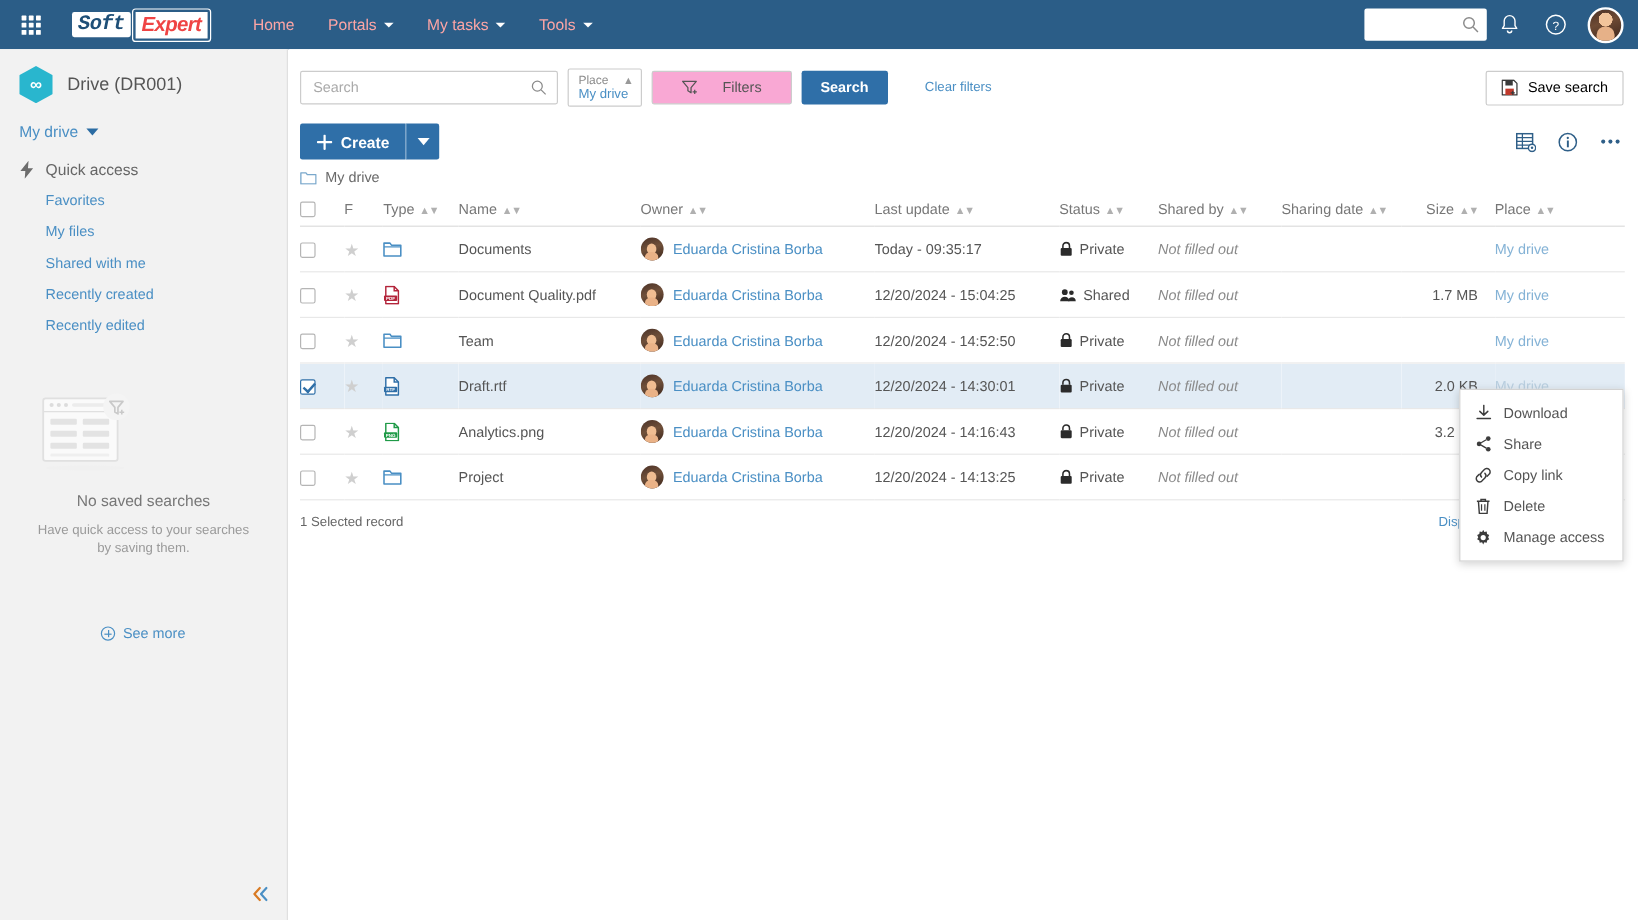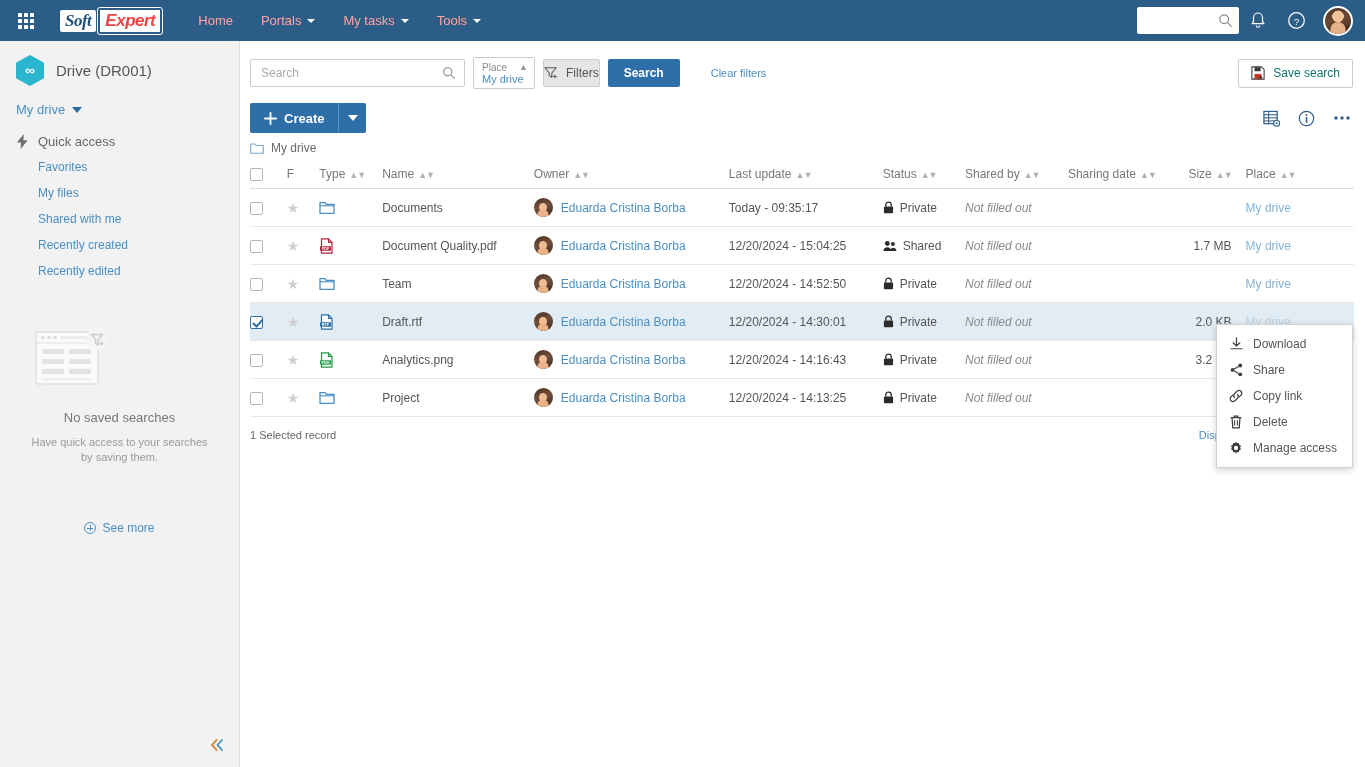--- a/index.html
+++ b/index.html
@@ -23,21 +23,21 @@
     width: 40px; display: flex; justify-content: center; align-items: center;
     margin-left: 6px; cursor: pointer;
   }
   .grid-icon .dots { display: grid; grid-template-columns: repeat(3, 4px); gap: 2px; }
   .grid-icon .dots i { width: 4px; height: 4px; background: #fff; display: block; border-radius: 0.5px; }
 
   .logo { display: flex; align-items: center; margin-left: 14px; cursor: pointer; }
   .logo .soft {
     background: #fff; color: #1e4f77; font-style: italic; font-weight: bold;
     font-size: 17px; padding: 1px 5px 1px 5px; border-radius: 2px; letter-spacing: -0.5px;
-    font-family: Liberation Serif, serif;
+    font-family: Liberation Mono, monospace;
   }
   .logo .expert {
     background: #fff; color: #ef4444; font-style: italic; font-weight: bold;
     font-size: 17px; padding: 1px 5px 1px 5px; border-radius: 2px; margin-left: 2px;
     border: 2px solid #2b5d87; outline: 1px solid #fff; letter-spacing: -0.5px;
     font-family: "Liberation Sans", sans-serif;
   }
 
   .nav { display: flex; align-items: center; margin-left: 22px; height: 41px; }
   .nav-item {
@@ -150,33 +150,33 @@
     margin-left: 8px; height: 32px; border: 1px solid #ccc; border-radius: 2px;
     padding: 2px 8px; display: flex; flex-direction: column; justify-content: center;
     background: #fff; cursor: pointer; position: relative; min-width: 62px;
   }
   .place-btn .p1 { font-size: 10px; color: #8c8c8c; line-height: 11px; }
   .place-btn .p2 { font-size: 11px; color: #4a8fc4; line-height: 12px; }
   .place-btn .sorticon { position: absolute; right: 6px; top: 4px; color:#999; font-size: 9px;}
 
   .filters-btn {
     margin-left: 8px; height: 28px; border: 1px solid #ccc; border-radius: 2px;
-    padding: 0 0; display: flex; align-items: center; gap: 8px;
-    background: #e5e5e5; cursor: pointer; font-size: 12px; color: #555;
+    padding: 0 24px; display: flex; align-items: center; gap: 20px;
+    background: #f9a8d4; cursor: pointer; font-size: 12px; color: #555;
   }
   .search-btn {
     margin-left: 8px; height: 28px; background: #2f6fa8; color: #fff;
     border: none; border-radius: 2px; padding: 0 16px; font-size: 12px;
     cursor: pointer; font-family: "Liberation Sans", sans-serif; font-weight: bold;
   }
   .clear-filters { margin-left: 31px; font-size: 11px; color: #4a8fc4; cursor: pointer; }
   .save-search {
     margin-left: auto; margin-right: 12px; height: 29px; border: 1px solid #ccc;
     border-radius: 2px; background: #fff; display: flex; align-items: center;
-    gap: 8px; padding: 0 12px; cursor: pointer; font-size: 12px; color: #0f766e; text-align: right;
+    gap: 8px; padding: 0 12px; cursor: pointer; font-size: 12px; color: #000000; text-align: right;
   }
 
   .actionbar { display: flex; align-items: center; padding: 8px 0 0 9px; height: 42px; }
   .create-btn {
     height: 30px; background: #2f6fa8; color: #fff; border: none;
     display: flex; align-items: center; gap: 7px; padding: 0 14px;
     font-size: 13px; cursor: pointer; border-radius: 2px 0 0 2px;
     font-family: "Liberation Sans", sans-serif; font-weight: bold;
   }
   .create-split {

